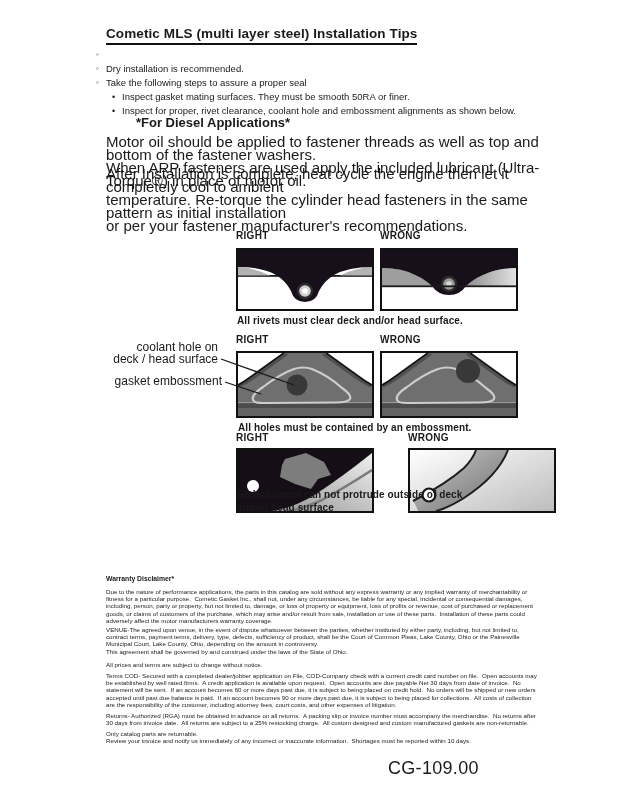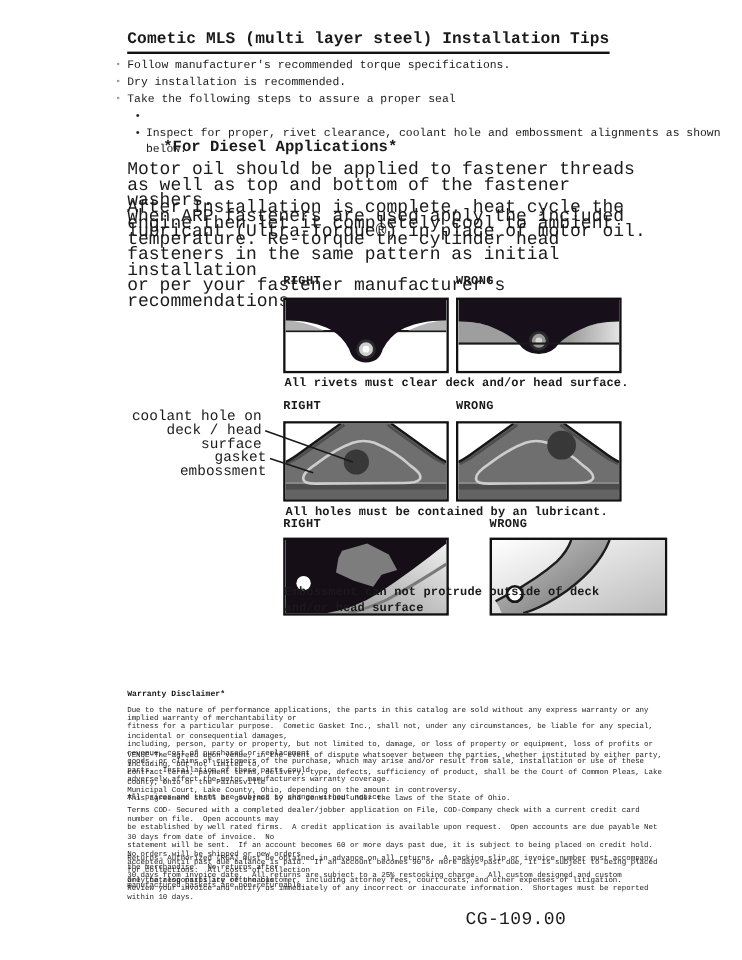--- a/index.html
+++ b/index.html
@@ -1,19 +1,19 @@
 <!DOCTYPE html>
 <html><head>
 <meta charset="utf-8">
 <style>
   html,body { margin:0; padding:0; background:#fff; }
   .page {
     position:relative; width:618px; height:800px; margin:0 auto;
     background:#ffffff; overflow:hidden;
-    font-family:Liberation Mono, monospace; color:#1a1a1a;
+    font-family:Liberation Sans, sans-serif; color:#1a1a1a;
   }
   .abs { position:absolute; }
   .title {
     left:106px; top:26px; font-size:13.5px; font-weight:bold;
     border-bottom:2px solid #111; padding-bottom:2px; letter-spacing:.1px;
   }
   .bullets { left:96px; top:48px; font-size:9.5px; line-height:14px; }
   .brow { display:flex; }
   .blt  { width:10px; text-align:left; font-size:8px; line-height:14px; }
   .sub  { margin-left:16px; }
@@ -24,45 +24,45 @@
   .p2 { top:167px; }
   .p3 { top:212px; }
 
   .dlabel { font-size:10px; font-weight:bold; text-align:left; letter-spacing:.3px; }
   .panel { border:2px solid #111; box-sizing:border-box; background:#fff; }
   .panel svg { display:block; }
   .caption { font-size:10px; font-weight:bold; letter-spacing:.1px; line-height:13px; white-space:pre-line; }
   .sidelabel { font-size:12px; line-height:11.5px; text-align:right; white-space:pre-line; }
   .warr { left:106px; width:452px; font-size:6.2px; line-height:7.2px; white-space:pre-wrap; color:#222; }
   .warrhead { left:106px; top:575px; font-size:6.8px; font-weight:bold; }
-  .footer { left:388px; top:758px; font-size:15px; letter-spacing:.3px; }
+  .footer { left:388px; top:758px; font-size:18px; letter-spacing:.3px; }
   .overlay { left:0; top:0; pointer-events:none; }
 </style>
 </head>
 <body>
 
 <div class="page">
 
   <div class="abs title">Cometic MLS (multi layer steel) Installation Tips</div>
 
   <div class="abs bullets">
     <div class="brow">
         <span class="blt">◦</span>
-        <span>Follow manufacturer's recommended torque specifications.</span>
       </div>
     <div class="brow">
         <span class="blt">◦</span>
         <span>Dry installation is recommended.</span>
       </div>
     <div class="brow">
         <span class="blt">◦</span>
         <span>Take the following steps to assure a proper seal</span>
       </div>
     <div class="brow sub">
         <span class="blt">•</span>
+        <span>Inspect gasket mating surfaces.  They must be smooth 50RA or finer.</span>
       </div>
     <div class="brow sub">
         <span class="blt">•</span>
         <span>Inspect for proper, rivet clearance, coolant hole and embossment alignments as shown below.</span>
       </div>
   </div>
 
   <div class="abs h2">*For Diesel Applications*</div>
   <div class="abs para p1">Motor oil should be applied to fastener threads as well as top and bottom of the fastener washers.
 When ARP fasteners are used apply the included lubricant (Ultra-Torque®) in place of motor oil.</div>
@@ -139,21 +139,21 @@
       <path d="M134,0 L88,0 Q106,13 120,23 Q128,29 134,32 Z" fill="#ffffff"></path>
       <path d="M49,1 Q31,14 17,24 Q9,30 1,33.5" stroke="#4e4e4e" stroke-width="2.4" fill="none"></path>
       <path d="M85,1 Q103,14 117,24 Q125,30 133,33.5" stroke="#4e4e4e" stroke-width="2.4" fill="none"></path>
       <path d="M46,0 Q28,13 14,23 Q6,29 0,32" stroke="#161616" stroke-width="2" fill="none"></path>
       <path d="M88,0 Q106,13 120,23 Q128,29 134,32" stroke="#161616" stroke-width="2" fill="none"></path>
       <path d="M15,47 Q13,42 25,34 Q42,21 56,16 Q65,13 74,16 Q91,23 104,35 Q114,42 112,46 Q110,49.5 98,49.5 L25,50 Q16,50 15,47 Z" stroke="#cdcdcd" stroke-width="2.2" fill="none"></path>
       <circle cx="86" cy="18" r="12" fill="#383838"></circle>
     </svg>
   </div>
 
-  <div class="abs caption" style="left:238px; top:421px;">All holes must be contained by an lubricant.</div>
+  <div class="abs caption" style="left:238px; top:421px;">All holes must be contained by an embossment.</div>
 
   <div class="abs dlabel" style="left:236px; top:432px; width:138px;">RIGHT</div>
   <div class="abs dlabel" style="left:408px; top:432px; width:148px;">WRONG</div>
 
   <div class="abs panel" style="left:236px; top:448px; width:138px; height:65px;">
     <svg width="134" height="61" viewBox="0 0 134 61">
       <defs>
         <linearGradient id="g2" x1="1" y1="0" x2="0" y2="1">
           <stop offset="0" stop-color="#efefef"></stop>
             <stop offset="1" stop-color="#969696"></stop>

